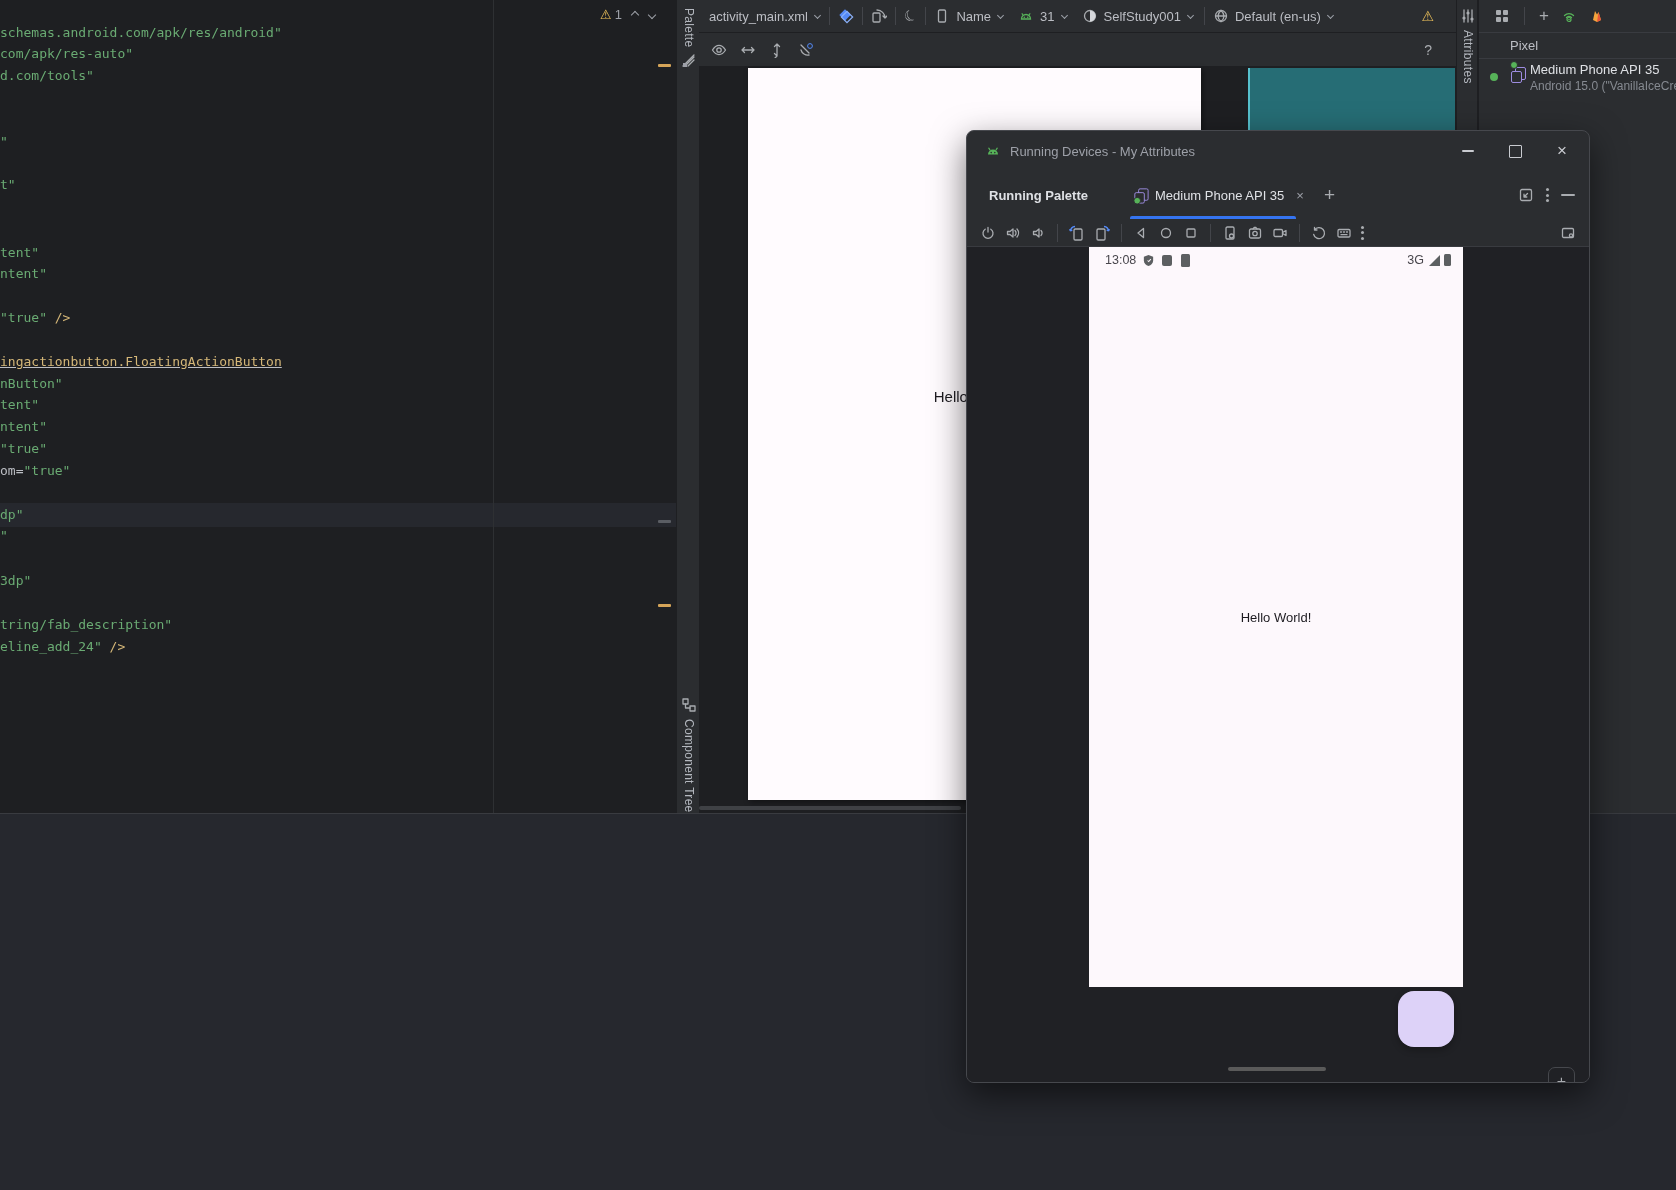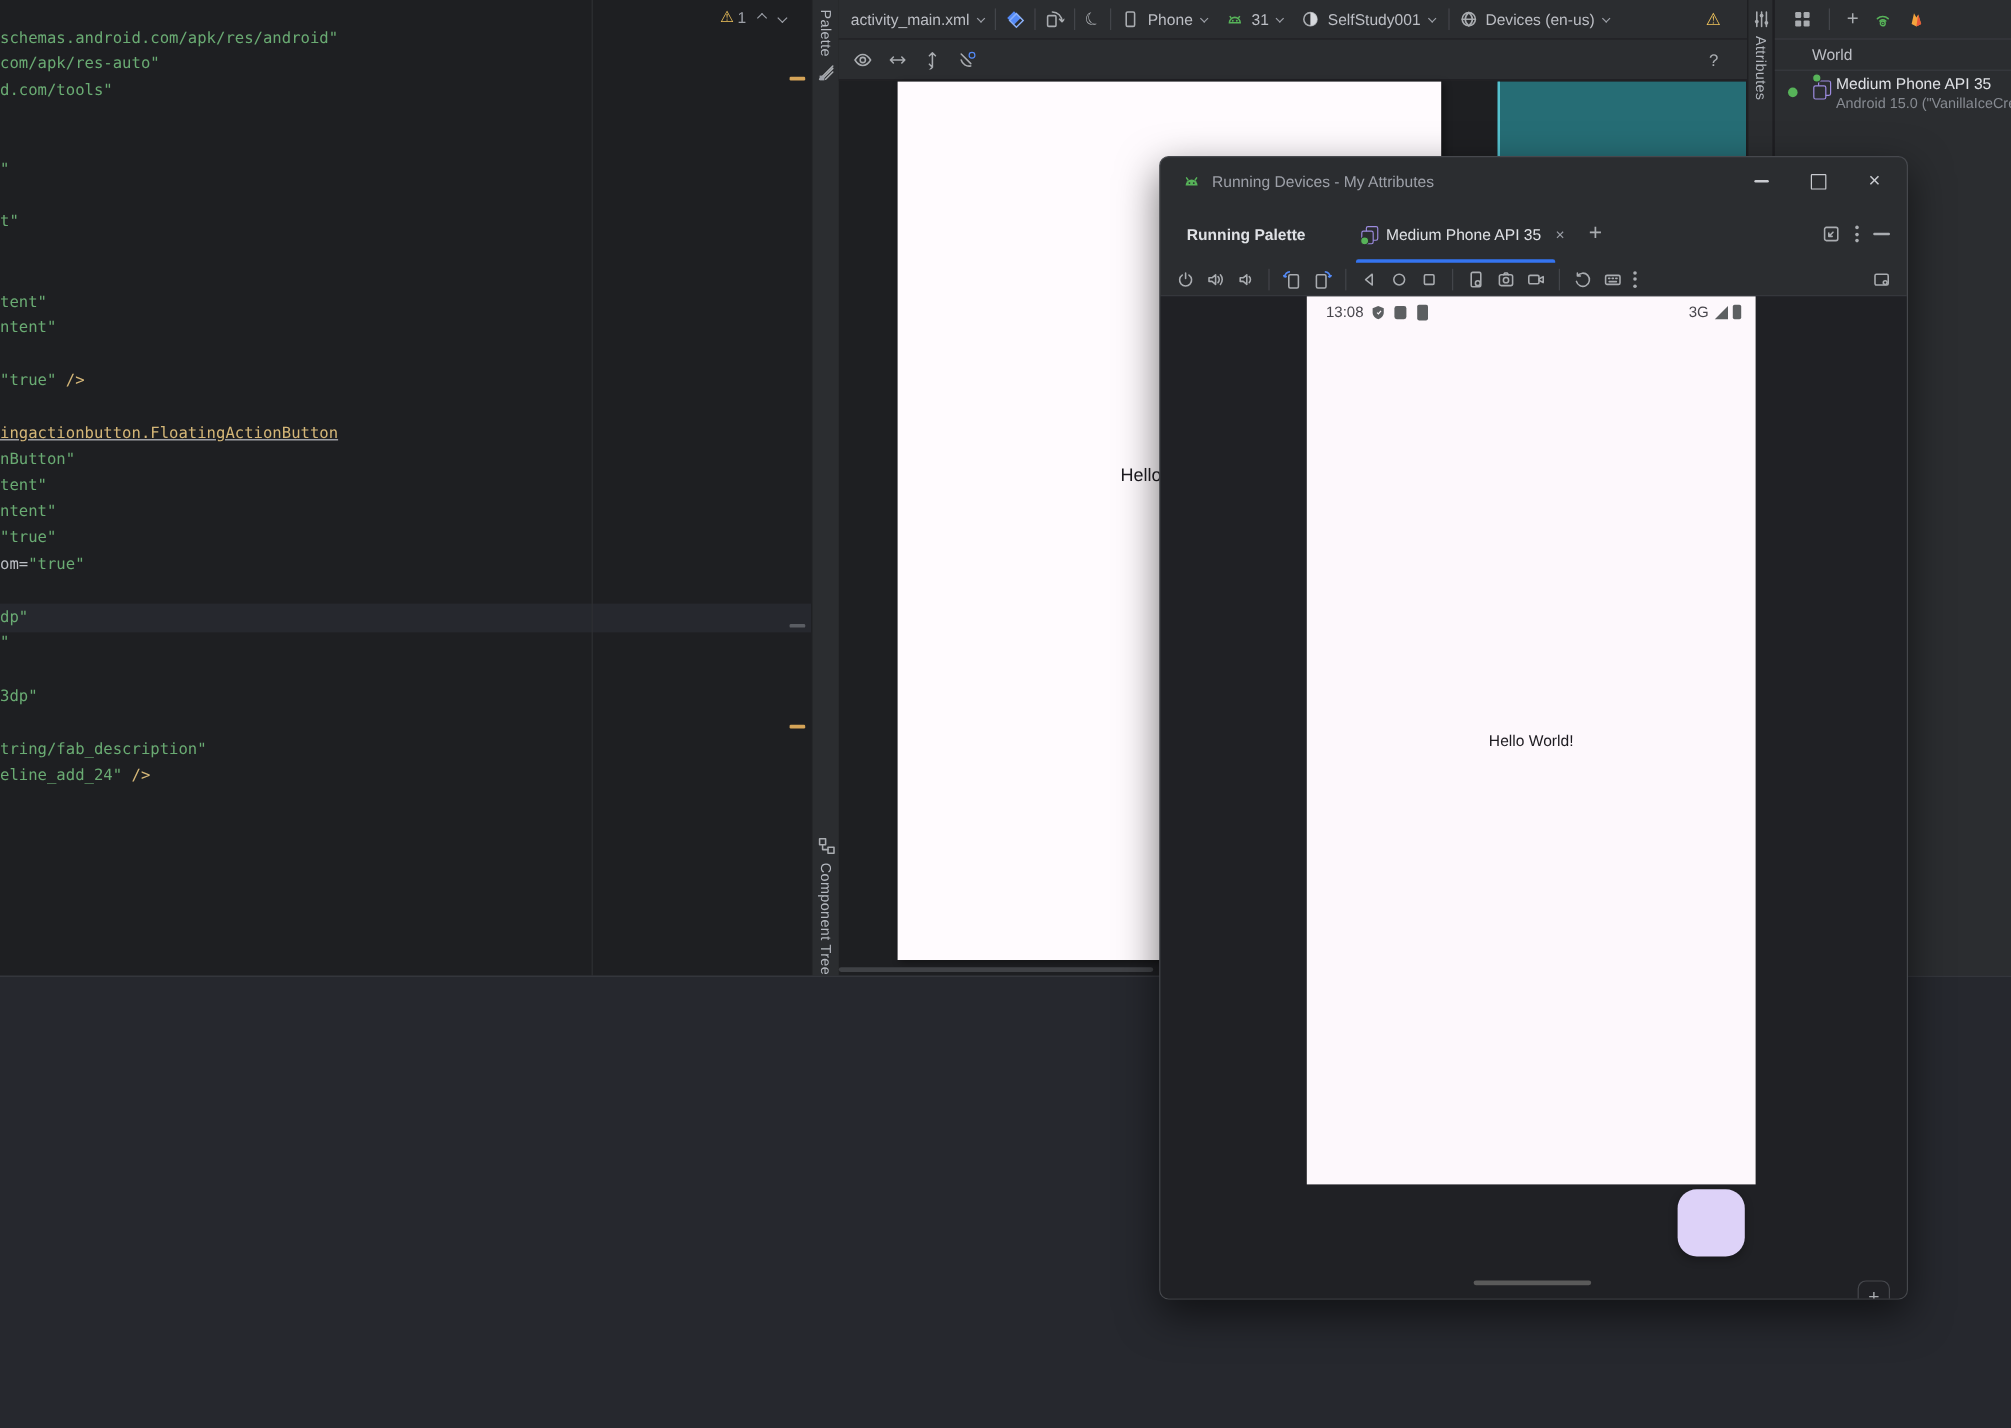--- a/index.html
+++ b/index.html
@@ -162,21 +162,21 @@
         <rect class="ic" x="2" y="5" width="7" height="9" rx="1"></rect>
         <path class="ic" d="M6 2 a8 8 0 0 1 8 8 M14 10 l-2-2 M14 10 l2-2"></path>
       </svg>
       <div class="tb-sep"></div>
       <span style="font-size:15px;color:#a9acb0;transform:rotate(-25deg);display:inline-block;">☾</span>
       <div class="tb-sep"></div>
       <div class="tb-item">
         <svg class="icon16" viewBox="0 0 16 16">
             <rect class="ic" x="4.5" y="2" width="7" height="12" rx="1.2"></rect>
           </svg>
-        <span>Phone</span>
+        <span>Name</span>
           <span class="cdn"></span>
       </div>
       <div class="tb-item" style="margin-left:14px;">
         <svg class="icon16" viewBox="0 0 16 16">
           <path d="M3.5 11 a4.5 4.5 0 0 1 9 0 z" fill="none" stroke="#57b359" stroke-width="1.3"></path>
           <path d="M5 7 L3.8 5.4 M11 7 L12.2 5.4" stroke="#57b359" stroke-width="1.2"></path>
           <circle cx="6.3" cy="9.3" r=".8" fill="#57b359"></circle>
             <circle cx="9.7" cy="9.3" r=".8" fill="#57b359"></circle>
         </svg>
         <span>31</span>
@@ -189,21 +189,21 @@
         </svg>
         <span>SelfStudy001</span>
           <span class="cdn"></span>
       </div>
       <div class="tb-sep" style="margin-left:10px;"></div>
       <div class="tb-item">
         <svg class="icon16" viewBox="0 0 16 16">
           <circle class="ic" cx="8" cy="8" r="5.5" stroke="#d6d8dc"></circle>
           <path class="ic" d="M2.5 8 h11 M8 2.5 c-4 3.5 -4 7.5 0 11 M8 2.5 c4 3.5 4 7.5 0 11" stroke="#d6d8dc"></path>
         </svg>
-        <span>Devices (en-us)</span>
+        <span>Default (en-us)</span>
           <span class="cdn"></span>
       </div>
       <span class="warn-glyph" style="margin-left:auto;margin-right:12px;font-size:14px;">⚠</span>
     </div>
 
     <div class="dsgn-row" style="top:33px;height:34px;padding:0 12px;box-sizing:border-box;gap:13px;">
       <svg class="icon16" viewBox="0 0 16 16">
         <path class="ic" d="M1.5 8 C3.5 4.8 6 3.4 8 3.4 S12.5 4.8 14.5 8 C12.5 11.2 10 12.6 8 12.6 S3.5 11.2 1.5 8 Z"></path>
         <circle class="ic" cx="8" cy="8" r="2.2"></circle>
       </svg>
@@ -255,21 +255,21 @@
         <path d="M3.5 7.5 a6.5 6.5 0 0 1 9 0 M5.5 9.5 a4 4 0 0 1 5 0" fill="none" stroke="#57b359" stroke-width="1.3" stroke-linecap="round"></path>
         <circle cx="8" cy="11.5" r="2" fill="none" stroke="#57b359" stroke-width="1.2"></circle>
           <circle cx="8" cy="11.5" r=".8" fill="#57b359"></circle>
       </svg>
       <svg class="icon16" viewBox="0 0 16 16">
         <path d="M4 12 L6 3 L8 6.5 L9.5 4 L12 12 L8 14 Z" fill="#f4a43d"></path>
         <path d="M9.5 4 L12 12 L8 14 Z" fill="#e8553a"></path>
       </svg>
     </div>
     <div id="dp-header">
-      <span style="margin-left:31px;">World</span>
+      <span style="margin-left:31px;">Pixel</span>
     </div>
     <div id="dp-row">
       <span class="green-dot abs" style="left:11px;top:15px;"></span>
       <span class="dev-icon abs" style="left:32px;top:9px;">
         <i class="r1"></i><i class="r2"></i><i class="gd"></i>
       </span>
       <div class="abs" style="left:51px;top:4px;color:#dfe1e5;">Medium Phone API 35</div>
       <div class="abs" style="left:51px;top:21px;color:#868a91;font-size:12px;width:146px;white-space:nowrap;overflow:hidden;">Android 15.0 ("VanillaIceCrea</div>
     </div>
   </div>

